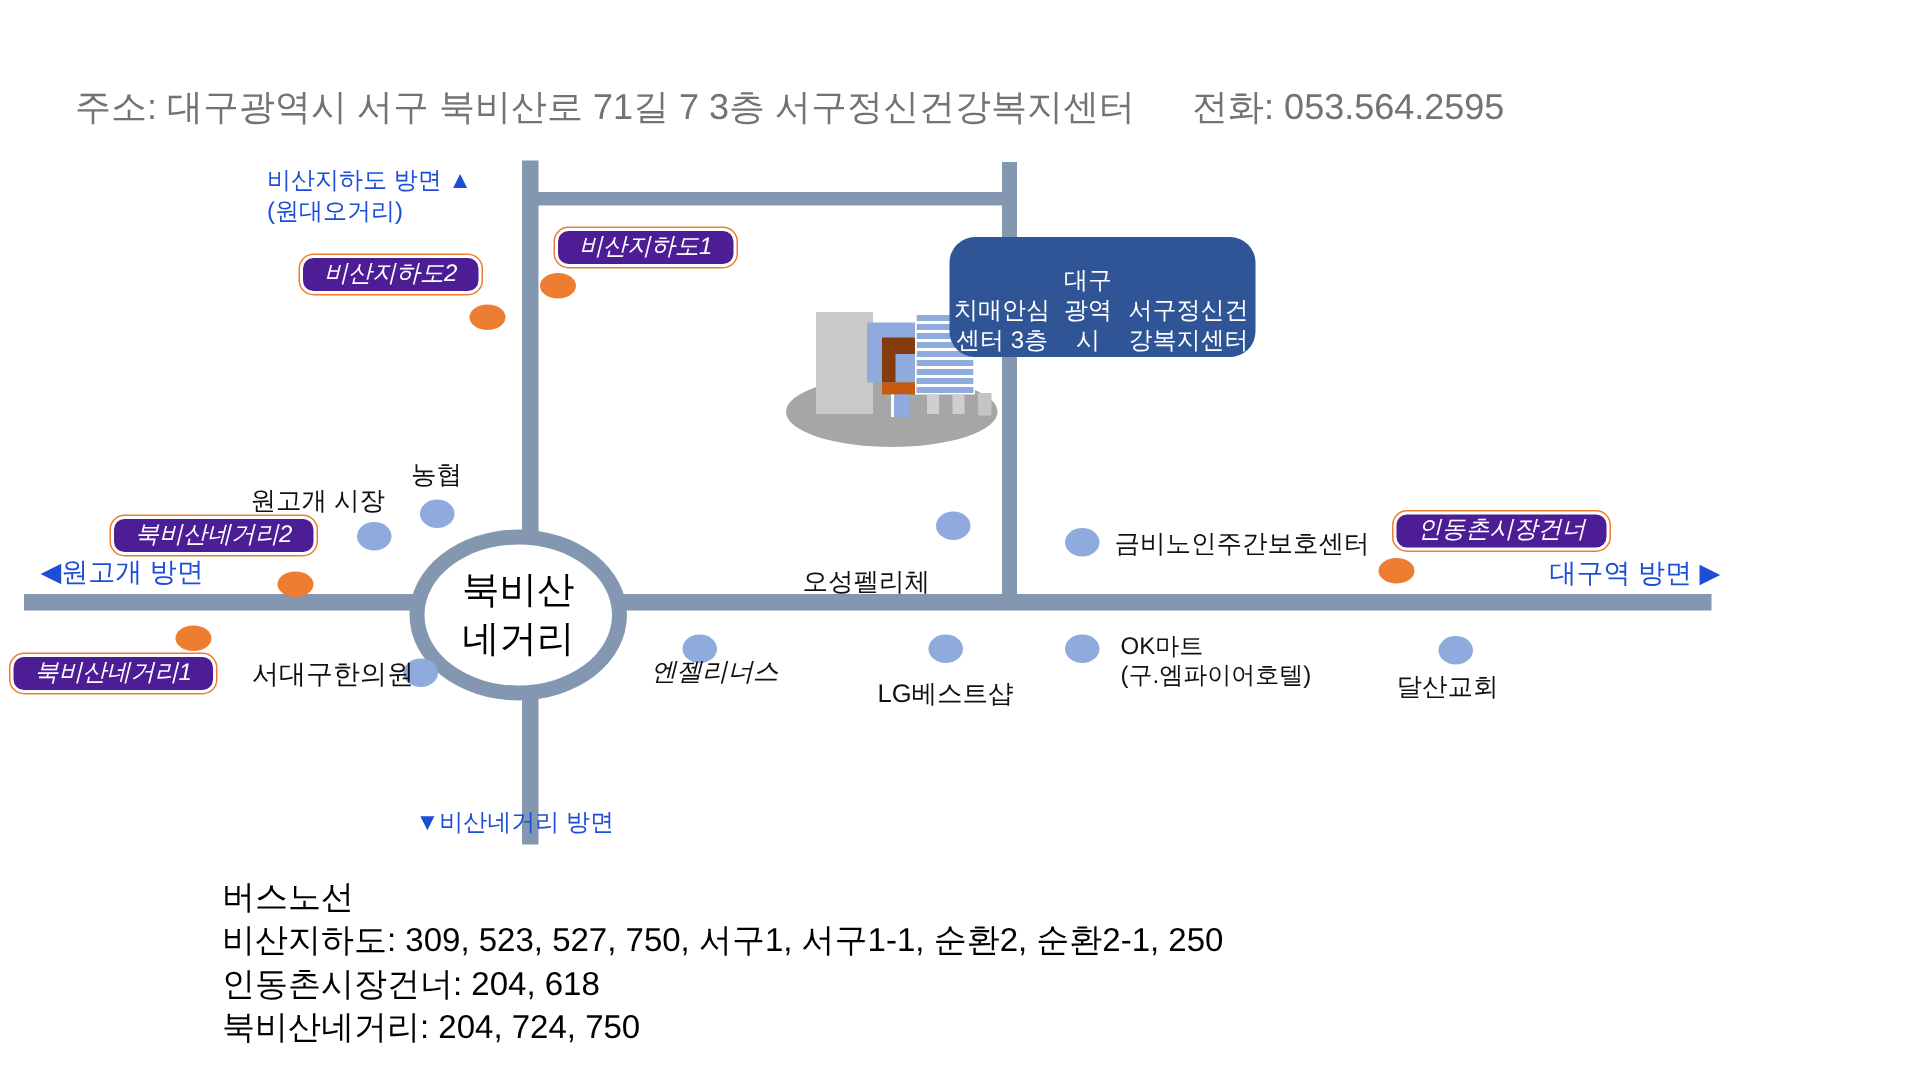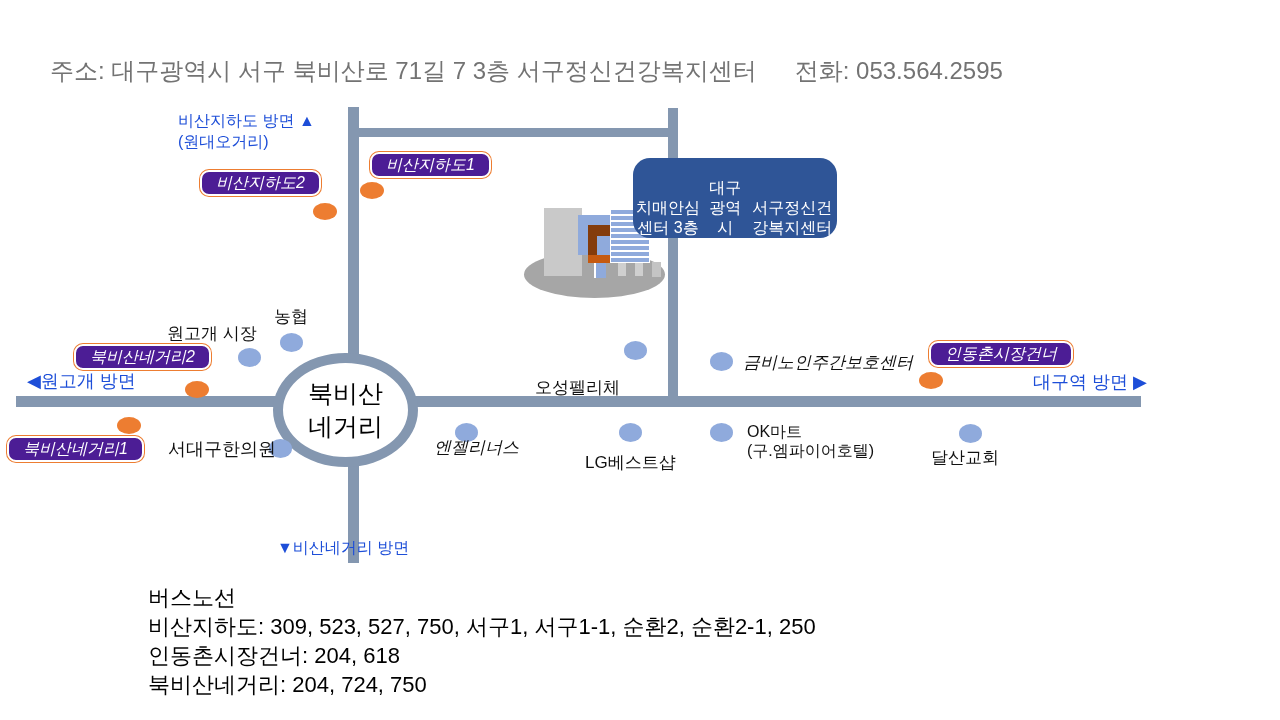--- a/index.html
+++ b/index.html
@@ -64,21 +64,21 @@
   .ldot-4 { left: 710px; top: 352px; }
   .ldot-5 { left: 455px; top: 423px; }
   .ldot-6 { left: 619px; top: 423px; }
   .ldot-7 { left: 710px; top: 423px; }
   .ldot-8 { left: 959px; top: 424px; }
   .lm-text { color: #111; font-size: 17px; white-space: nowrap; z-index: 5; }
   .ltxt-0 { left: 274px; top: 305px; }
   .ltxt-1 { left: 167px; top: 322px; }
   .ltxt-2 { left: 168px; top: 437px; font-size: 18px; }
   .ltxt-3 { left: 535px; top: 340px; margin-top: 36px; }
-  .ltxt-4 { left: 743px; top: 351px; font-style: italic; }
+  .ltxt-4 { left: 743px; top: 351px; }
   .ltxt-5 { left: 434px; top: 436px; font-style: italic; }
   .ltxt-6 { left: 585px; top: 451px; }
   .ltxt-7 { left: 747px; top: 422px; font-size: 16px; line-height: 19px; }
   .ltxt-8 { left: 931px; top: 446px; }
 
   
   .center-box {
     left: 633px; top: 158px; width: 204px; height: 80px;
     background: #2F5597; border-radius: 17px; color: #ffffff;
     display: flex; flex-direction: row; align-items: flex-end; justify-content: center;

